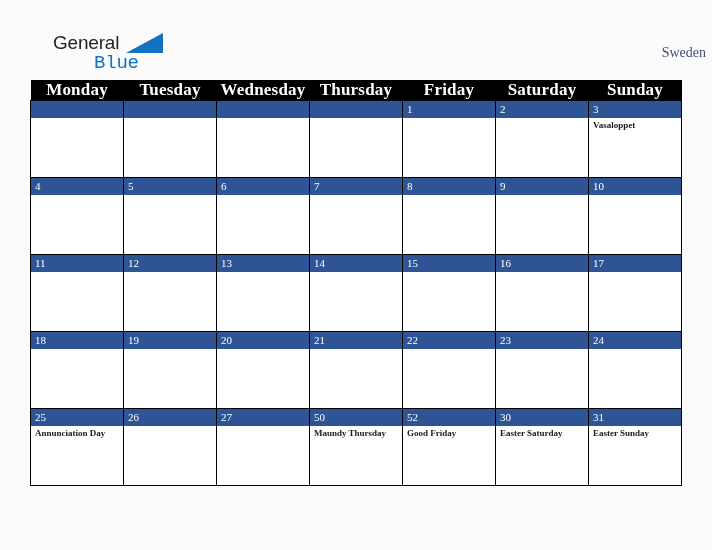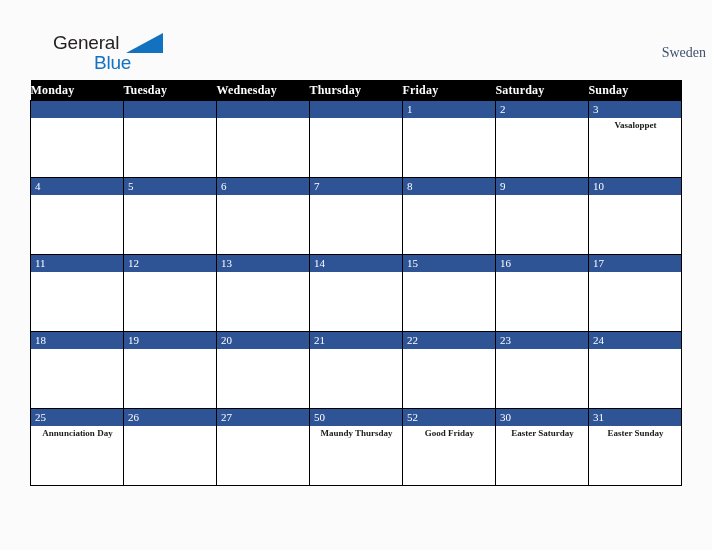--- a/index.html
+++ b/index.html
@@ -50,21 +50,21 @@
     position: absolute;
     left: 73px;
     top: 1px;
     width: 37px;
     height: 20px;
   }
   .logo-row2 {
     position: absolute;
     left: 41px;
     top: 20px;
-    font-family: Liberation Sans, sans-serif;
+    font-family: Liberation Mono, monospace;
     font-size: 19px;
     color: #1272c0;
     letter-spacing: -0.2px;
     line-height: 22px;
   }
   .title {
     position: absolute;
     left: 0;
     top: 30px;
     width: 712px;
@@ -90,24 +90,24 @@
     top: 80px;
     width: 652px;
     border-collapse: collapse;
     table-layout: fixed;
   }
   .calendar th {
     background: #000000;
     color: #ffffff;
     font-family: "Liberation Serif", serif;
     font-weight: bold;
-    font-size: 12px;
+    font-size: 17px;
     height: 20px;
     padding: 0;
-    text-align: left;
+    text-align: center;
     letter-spacing: 0.2px;
     border: none;
   }
   .calendar td {
     padding: 0;
     vertical-align: top;
     border: 1px solid #000000;
     background: #ffffff;
     height: 76px;
     width: 93px;
@@ -129,21 +129,20 @@
   .events {
     padding: 2px 3px 0 4px;
   }
   .event {
     font-family: "Liberation Serif", serif;
     font-size: 9px;
     font-weight: bold;
     color: #1a1a1a;
     line-height: 11px;
     display: block;
-    text-align: center;
   }
 </style>
 </head>
 <body>
 
 <div class="page">
 
   <div class="header">
 
     <div class="logo">

